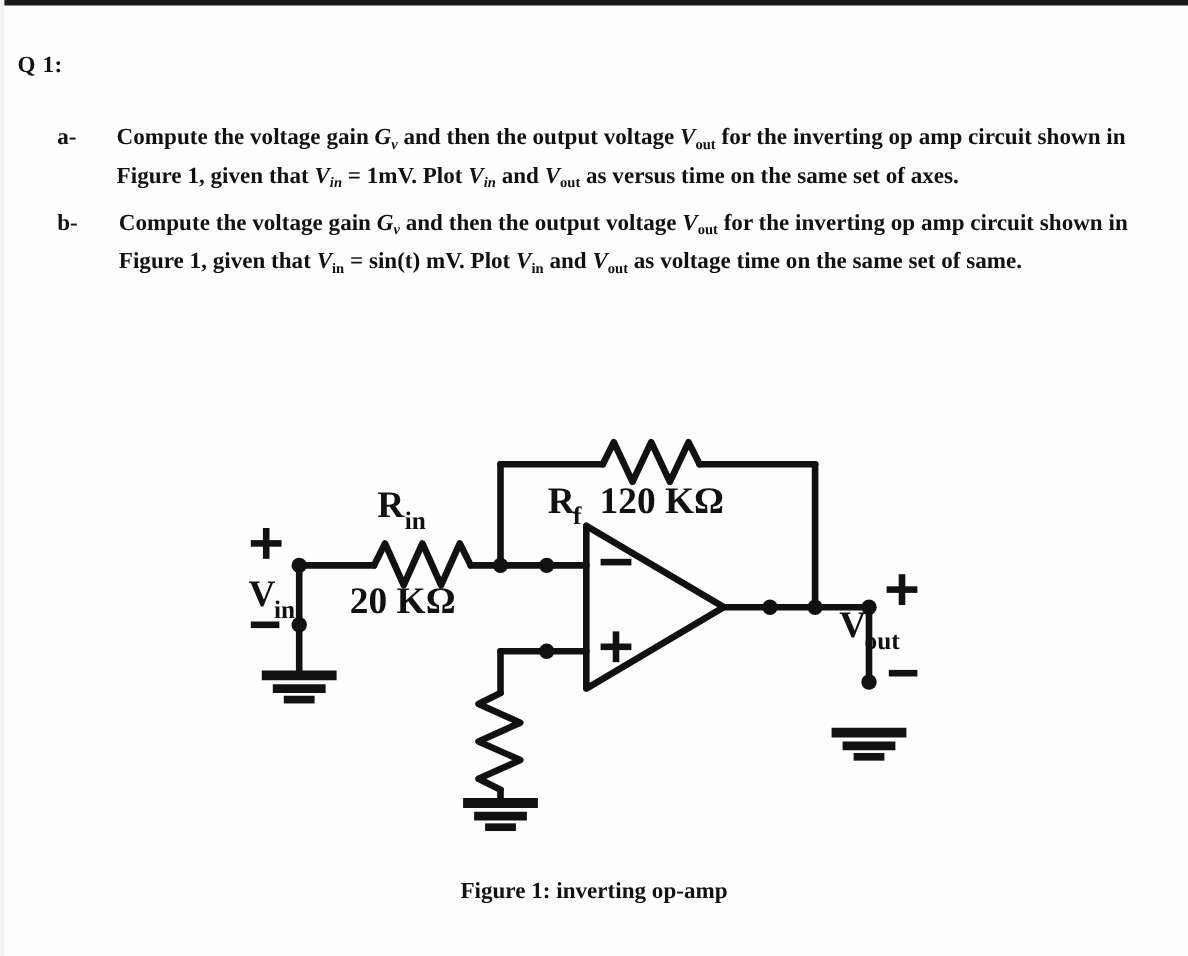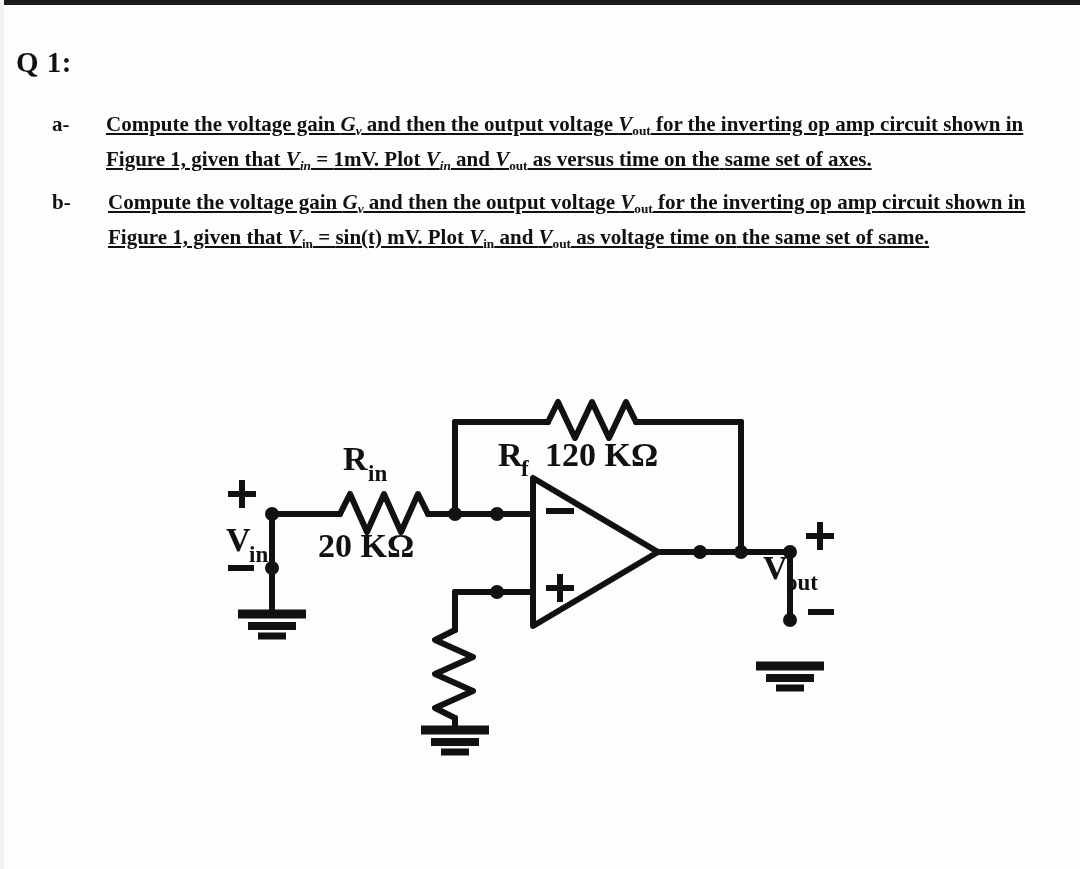--- a/index.html
+++ b/index.html
@@ -35,21 +35,21 @@
     width: 4px;
     height: 869px;
     background: #f2f2f2;
   }
 
   
   .q-heading {
     position: absolute;
     left: 16px;
     top: 48px;
-    font-size: 29px;
+    font-size: 21px;
     font-weight: bold;
     letter-spacing: 0.5px;
     line-height: 1;
     white-space: nowrap;
   }
 
   
   .q-list {
     position: absolute;
     left: 52px;
@@ -69,21 +69,20 @@
     font-size: 21px;
     font-weight: bold;
     line-height: 32px;
   }
   .q-body {
     margin-left: 54px;
     font-size: 21px;
     font-weight: bold;
     line-height: 32px;
     text-align: left;
-    text-decoration: underline;
   }
   .q-body.wide { margin-left: 56px; }
 
   .var {
     font-style: italic;
     font-weight: bold;
   }
   sub {
     font-size: 0.63em;
     vertical-align: baseline;
@@ -256,14 +255,15 @@
       <text class="lbl" x="318" y="177" font-size="34">20 KΩ</text>
 
       <text class="lbl" x="226" y="171" font-size="34">V</text>
       <text class="lbl" x="249" y="182" font-size="23">in</text>
 
       <text class="lbl" x="763" y="199" font-size="34">V</text>
       <text class="lbl" x="786" y="210" font-size="23">out</text>
     </svg>
   </div>
 
+  <div class="cap">Figure 1: inverting op-amp</div>
 
 </div>
 
 </body></html>

